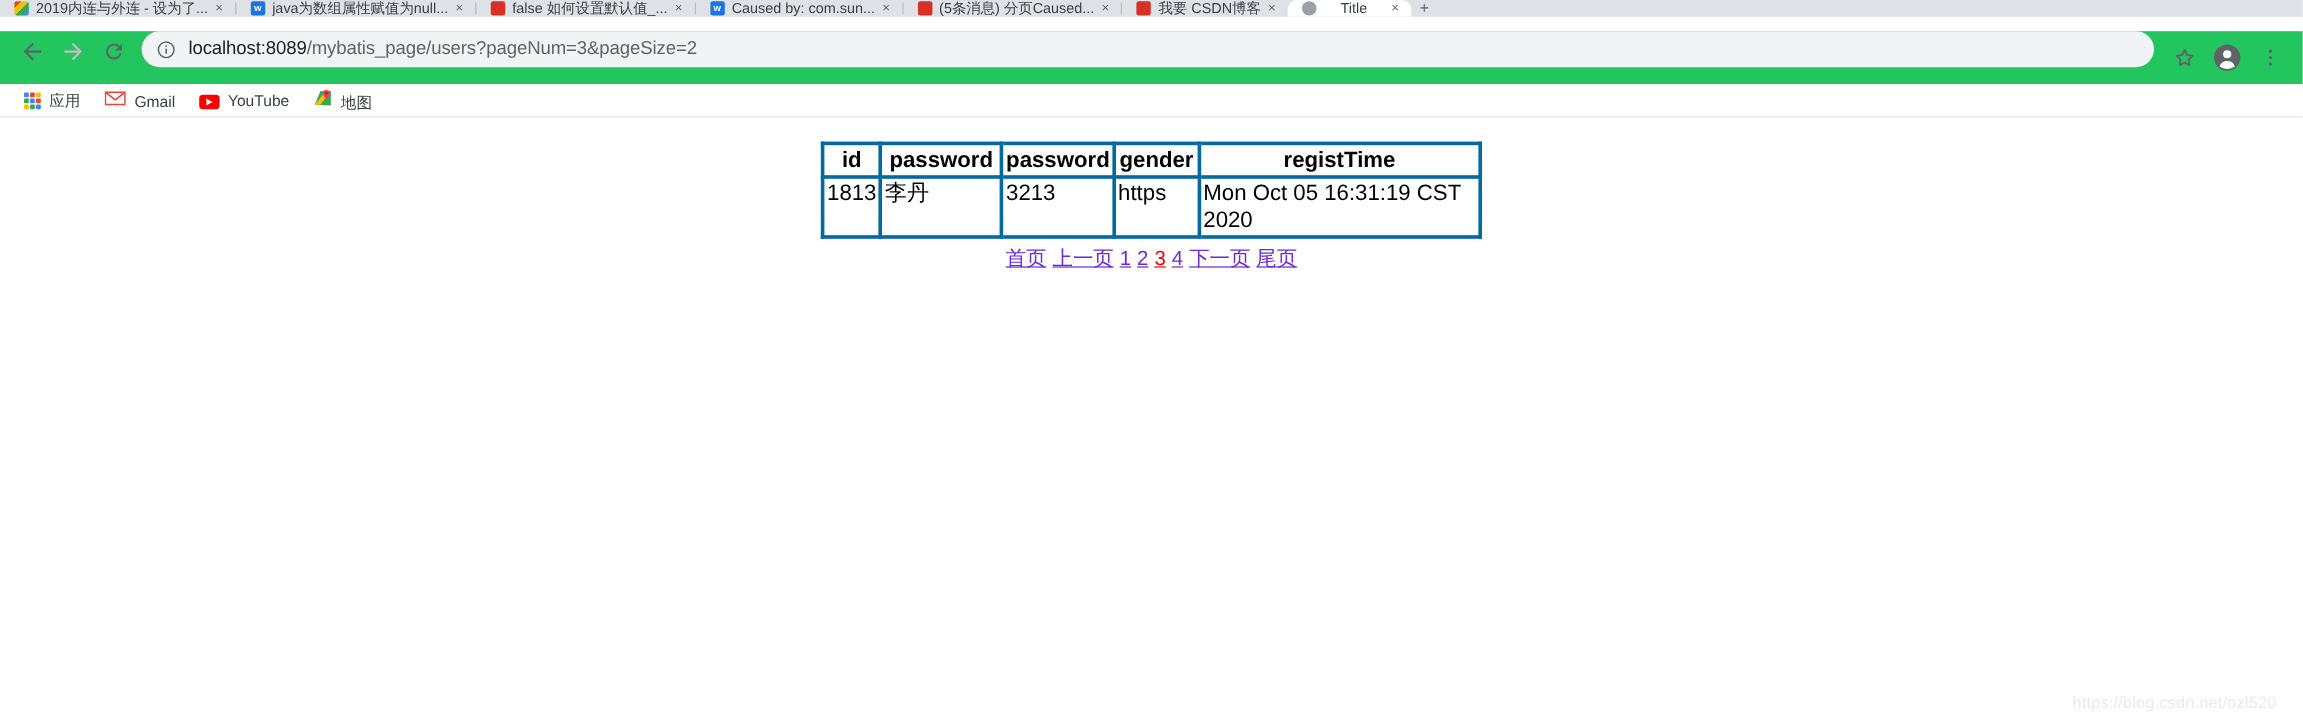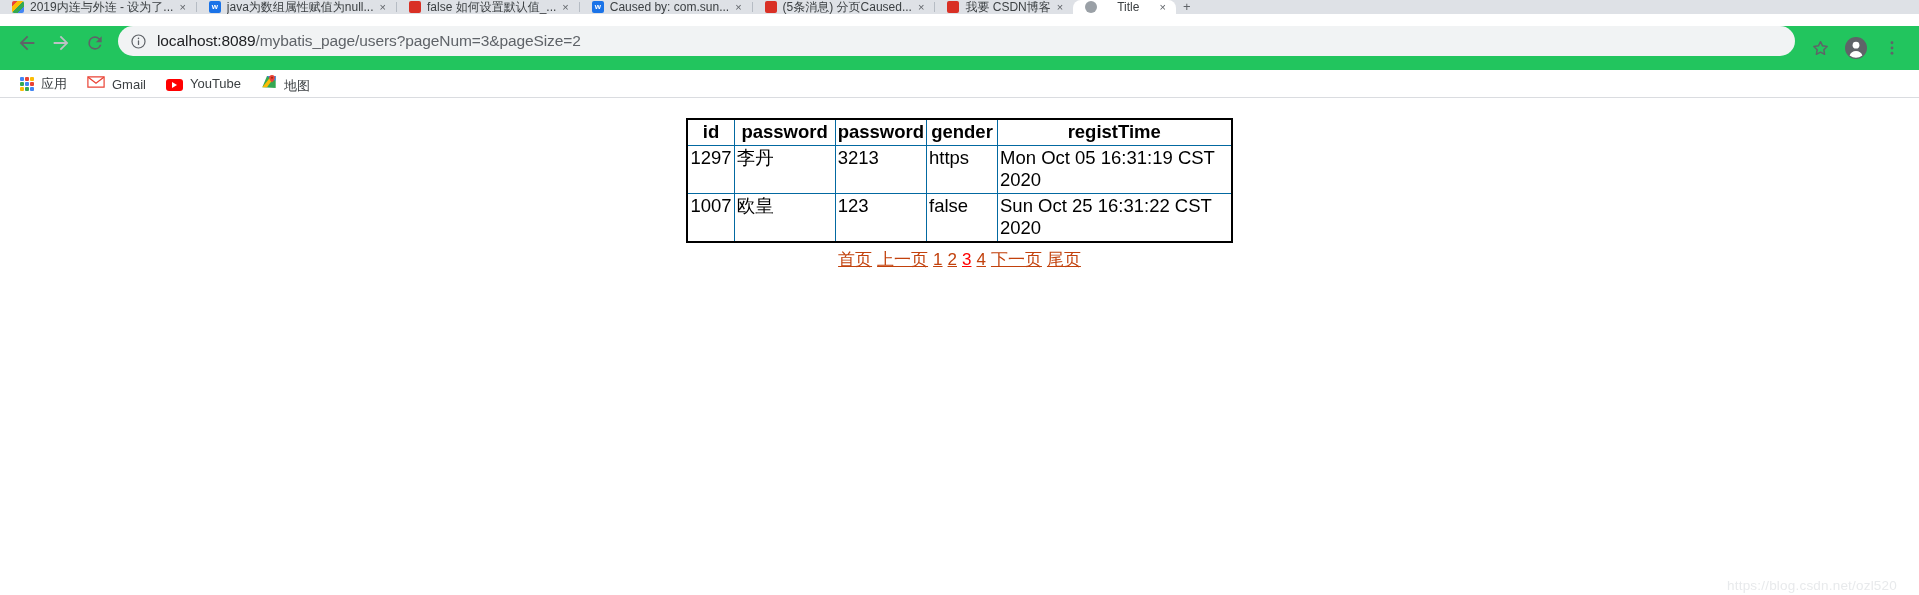--- a/index.html
+++ b/index.html
@@ -240,21 +240,21 @@
   }
   table.users {
     border-collapse: collapse;
     border: 2px solid #000000;
     table-layout: fixed;
     font-size: 18.5px;
     color: #000000;
   }
   table.users th,
   table.users td {
-    border: 1px solid #0369a1;
+    border: 3px solid #0369a1;
     padding: 1px 2px;
     vertical-align: top;
     line-height: 1.22;
     word-wrap: break-word;
   }
   table.users th {
     text-align: center;
     font-weight: bold;
     padding: 1px 2px;
   }
@@ -271,21 +271,21 @@
   .col-time    { width: 234px; }
 
   .pager {
     margin-top: 6px;
     font-size: 17px;
     line-height: 1.3;
     color: #551a8b;
     white-space: nowrap;
   }
   .pager a {
-    color: #c2410c;
+    color: #6d28d9;
     text-decoration: underline;
     margin: 0 1px;
   }
   .pager a.current {
     color: #ff0000;
   }
   .pager .sep { display: inline-block; width: 3px; }
 
   .watermark {
     position: absolute;
@@ -470,33 +470,26 @@
             <tr>
               <th>id</th>
               <th>password</th>
               <th>password</th>
               <th>gender</th>
               <th>registTime</th>
             </tr>
           </thead>
           <tbody>
             <tr>
-              <td>1297</td>
+              <td>1813</td>
               <td>李丹</td>
               <td>3213</td>
               <td>https</td>
               <td>Mon Oct 05 16:31:19 CST 2020</td>
             </tr>
-            <tr>
-              <td>1007</td>
-              <td>欧皇</td>
-              <td>123</td>
-              <td>false</td>
-              <td>Sun Oct 25 16:31:22 CST 2020</td>
-            </tr>
           </tbody>
         </table>
 
         <div class="pager">
           <a href="#">首页</a><span class="sep"></span><a href="#">上一页</a><span class="sep"></span><a href="#">1</a><span class="sep"></span><a href="#">2</a><span class="sep"></span><a href="#" class="current">3</a><span class="sep"></span><a href="#">4</a><span class="sep"></span><a href="#">下一页</a><span class="sep"></span><a href="#">尾页</a>
         </div>
 
       </div>
     </div>
 

